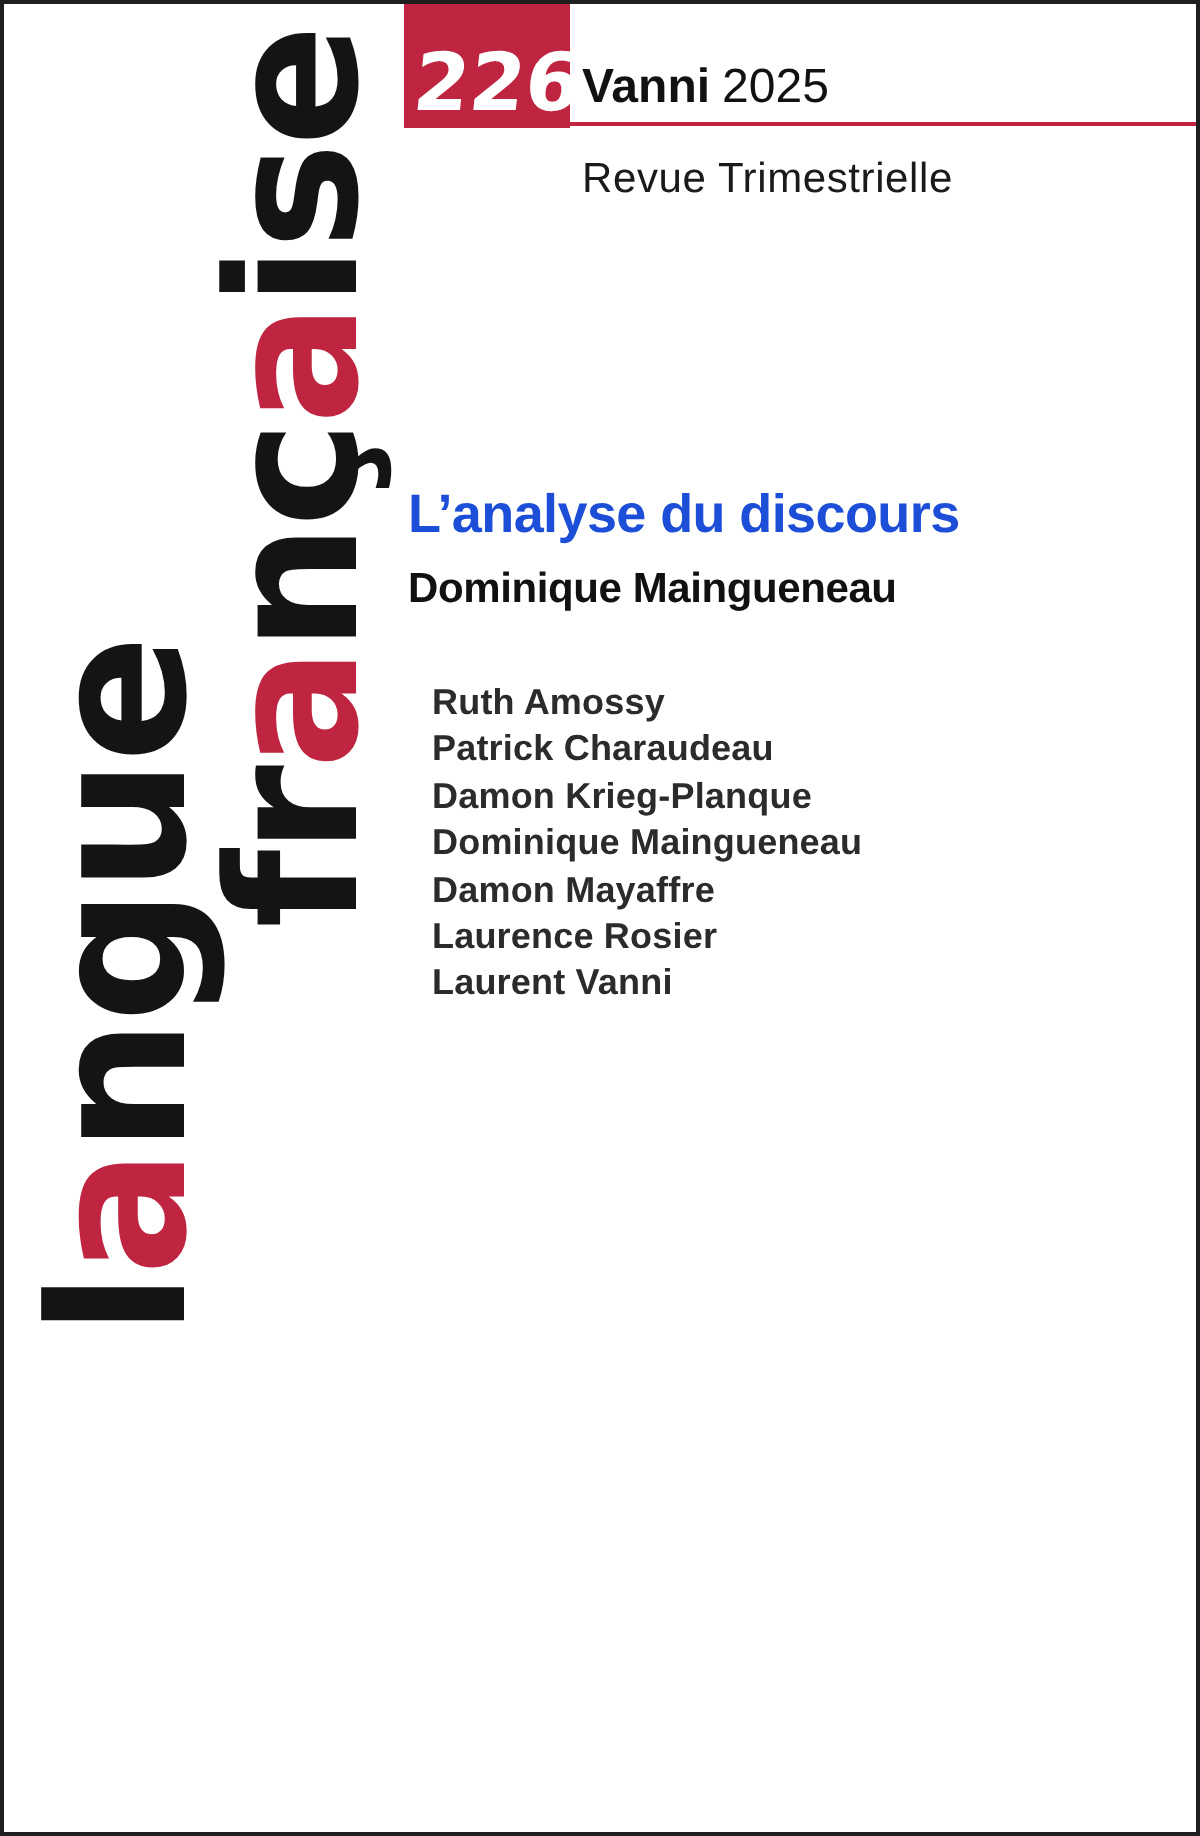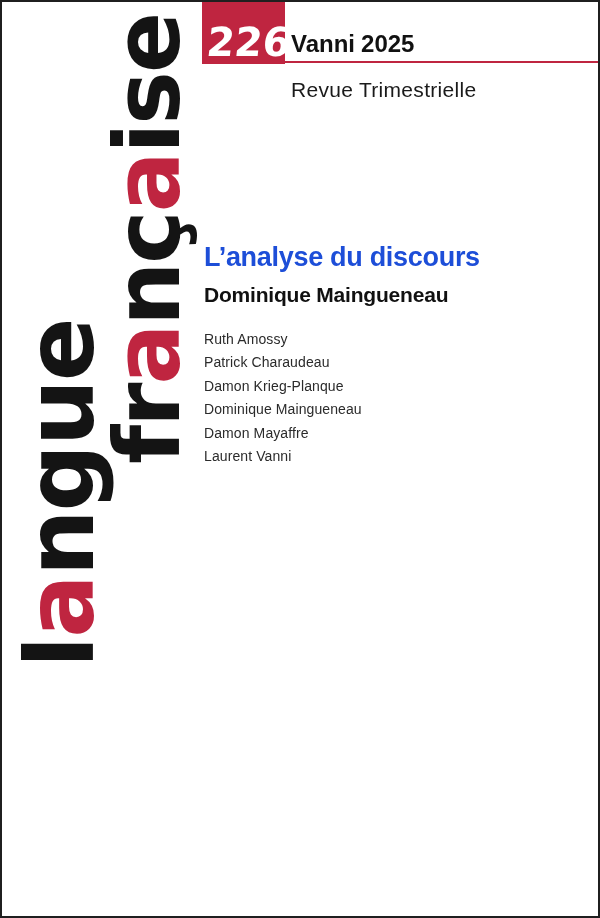--- a/index.html
+++ b/index.html
@@ -53,21 +53,21 @@
     color:#ffffff; line-height:0.95;
     transform:skewX(-6deg);
     letter-spacing:0px;
   }
   .issue-date{
     position:absolute; left:289px; top:29px;
     font-size:24px; line-height:26px; color:#111;
     white-space:nowrap;
   }
   .issue-date .bold{font-weight:700;}
-  .issue-date .year{font-weight:700; margin-left:6px;}
+  .issue-date .year{font-weight:400; margin-left:6px;}
   .red-rule{
     position:absolute; left:283px; top:59px;
     width:313px; height:2px; background:var(--red);
   }
   .revue{
     position:absolute; left:289px; top:76px;
     font-size:21px; font-weight:400; color:#1a1a1a;
     letter-spacing:0.3px; white-space:nowrap;
   }
   
@@ -76,22 +76,22 @@
     font-size:27px; font-weight:800; color:#1d4ed8;
     letter-spacing:-0.3px; white-space:nowrap;
   }
   .editor{
     position:absolute; left:202px; top:281px;
     font-size:21px; font-weight:700; color:#111;
     letter-spacing:-0.2px; white-space:nowrap;
   }
   .contributors{
     position:absolute; left:202px; top:326px;
-    margin:0; padding:0; list-style:none;
-    font-size:14px; font-weight:400; color:#2b2b2b;
+    margin:12px; padding:0; list-style:none;
+    font-size:18px; font-weight:700; color:#2b2b2b;
     line-height:23.4px; letter-spacing:0.1px;
   }
   
   .publisher{
     position:absolute; left:204px; top:831px;
     font-size:22px; font-weight:700; color:#111;
     letter-spacing:2.5px; white-space:nowrap;
   }
 </style>
 </head>
@@ -112,17 +112,18 @@
   <div class="revue">Revue Trimestrielle</div>
 
   <div class="title">L’analyse du discours</div>
   <div class="editor">Dominique Maingueneau</div>
   <ul class="contributors" id="contributors">
       <li>Ruth Amossy</li>
       <li>Patrick Charaudeau</li>
       <li>Damon Krieg-Planque</li>
       <li>Dominique Maingueneau</li>
       <li>Damon Mayaffre</li>
+      <li>Laurence Rosier</li>
       <li>Laurent Vanni</li>
     </ul>
 
 
 </div>
 
 </body></html>

